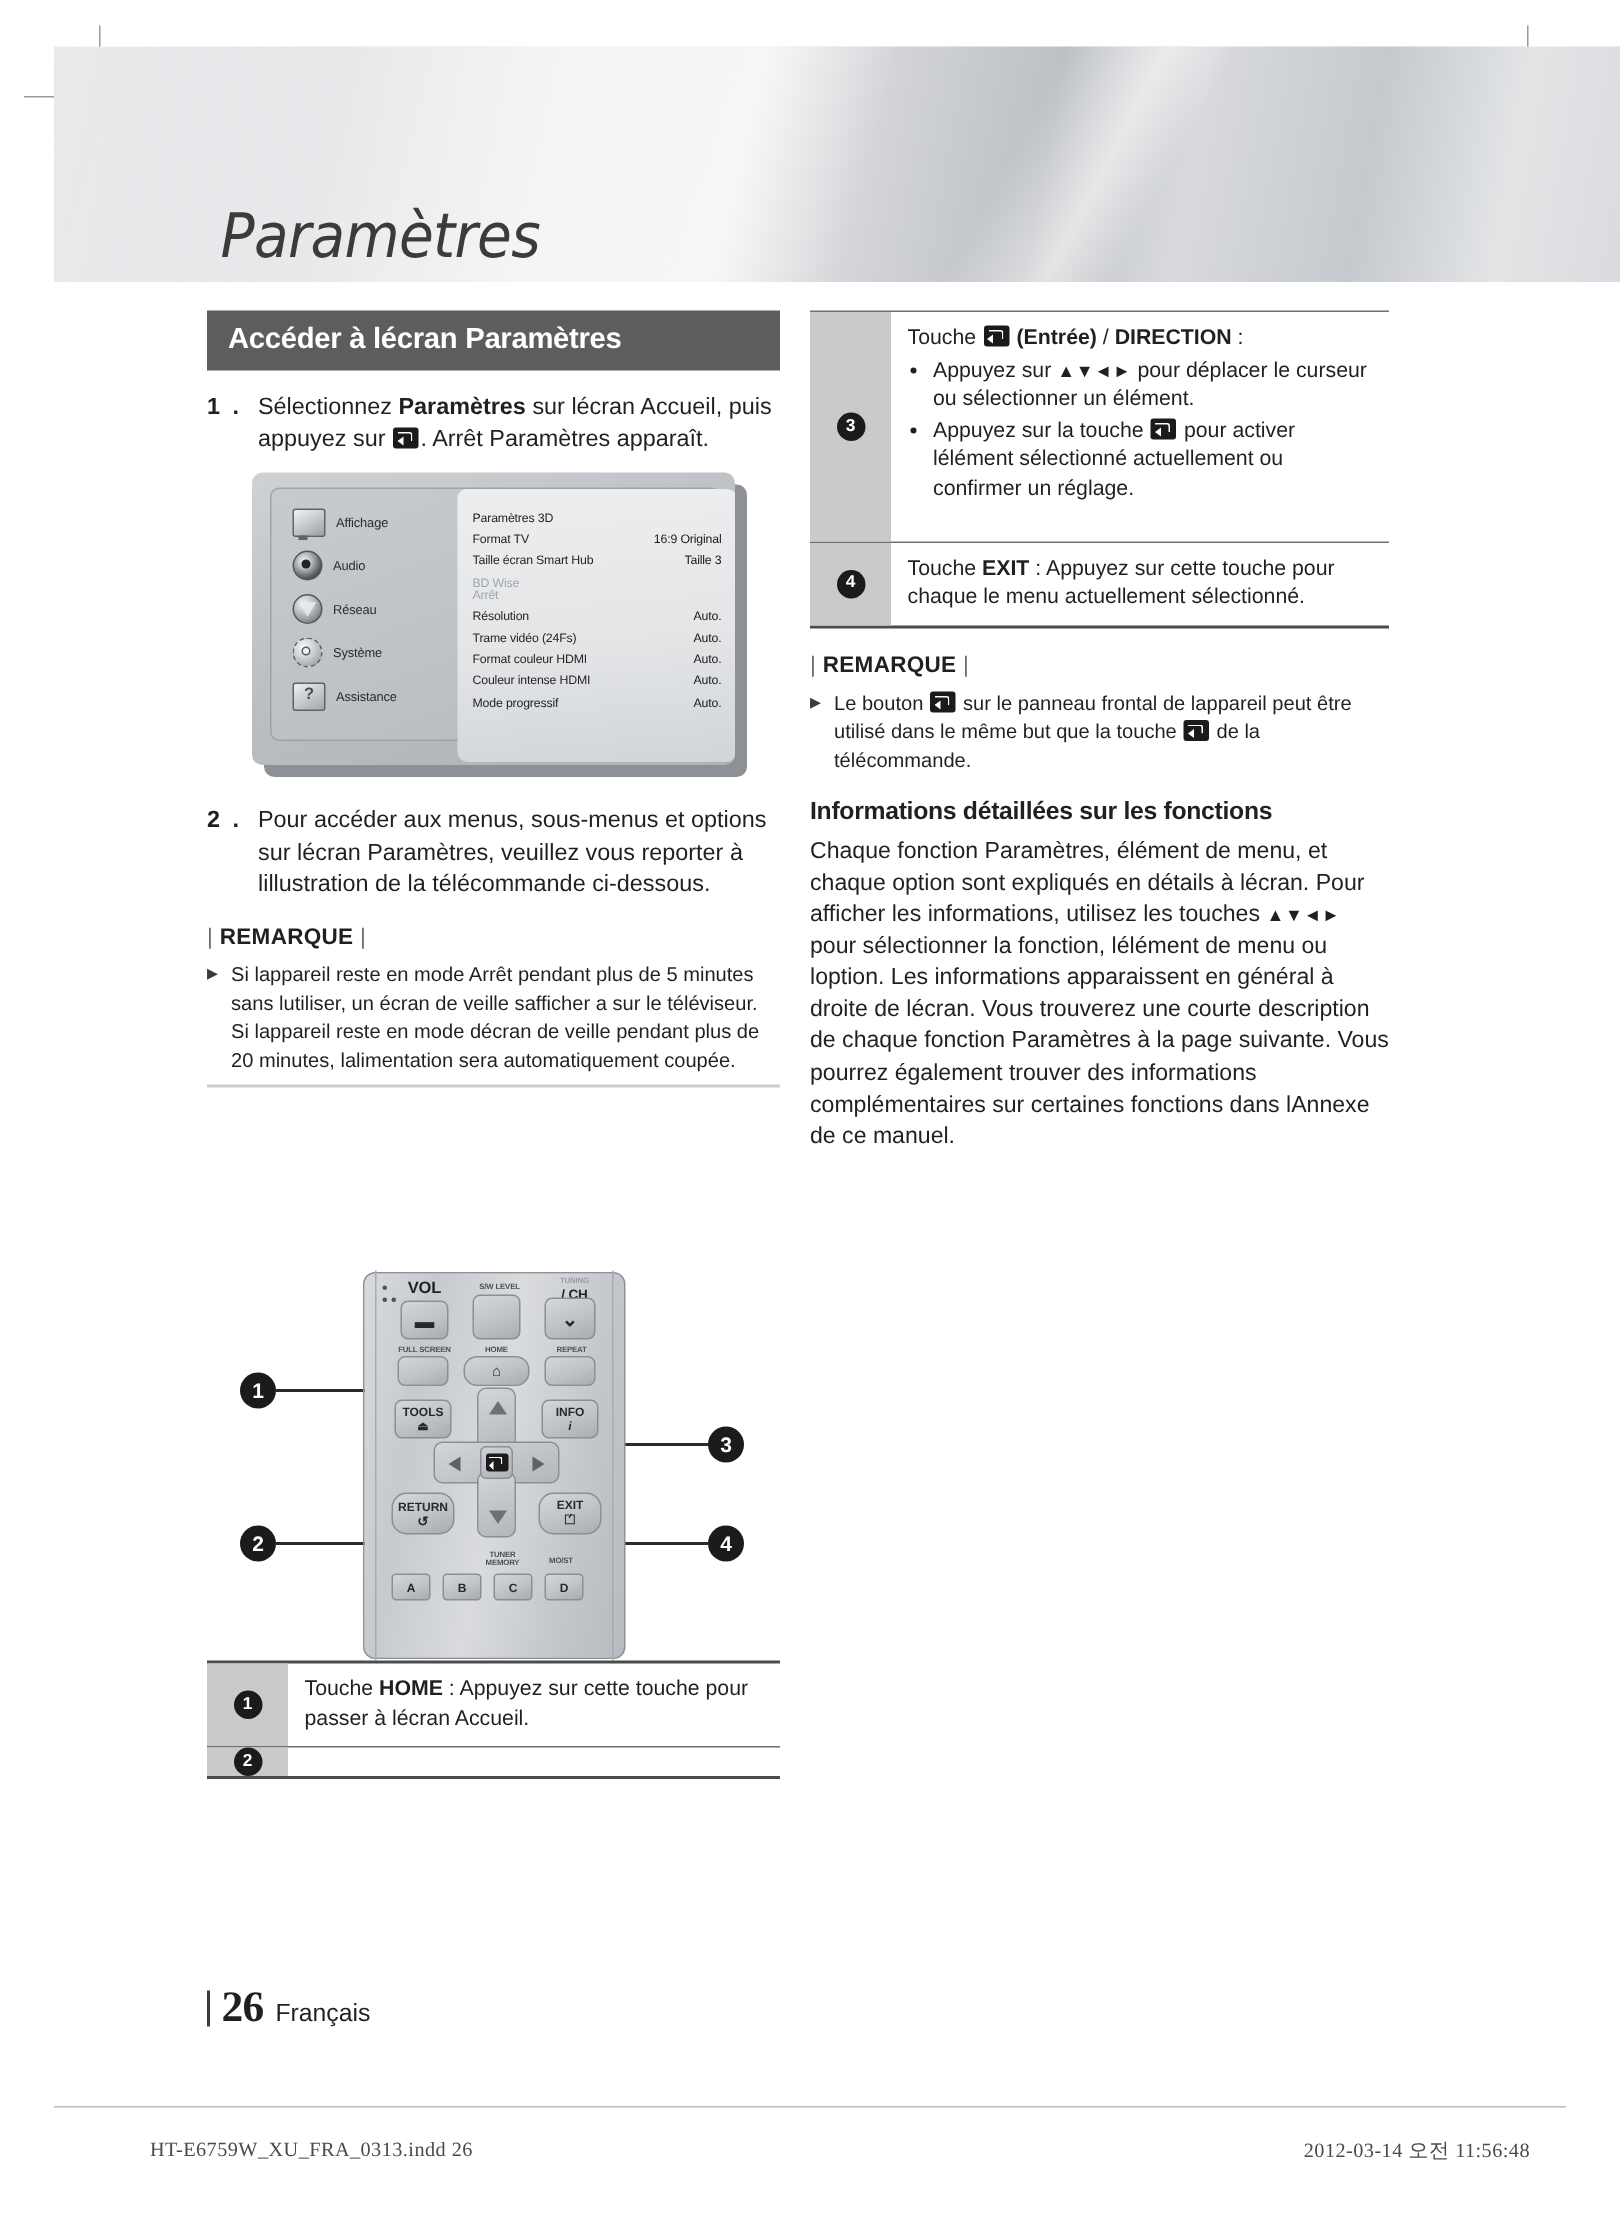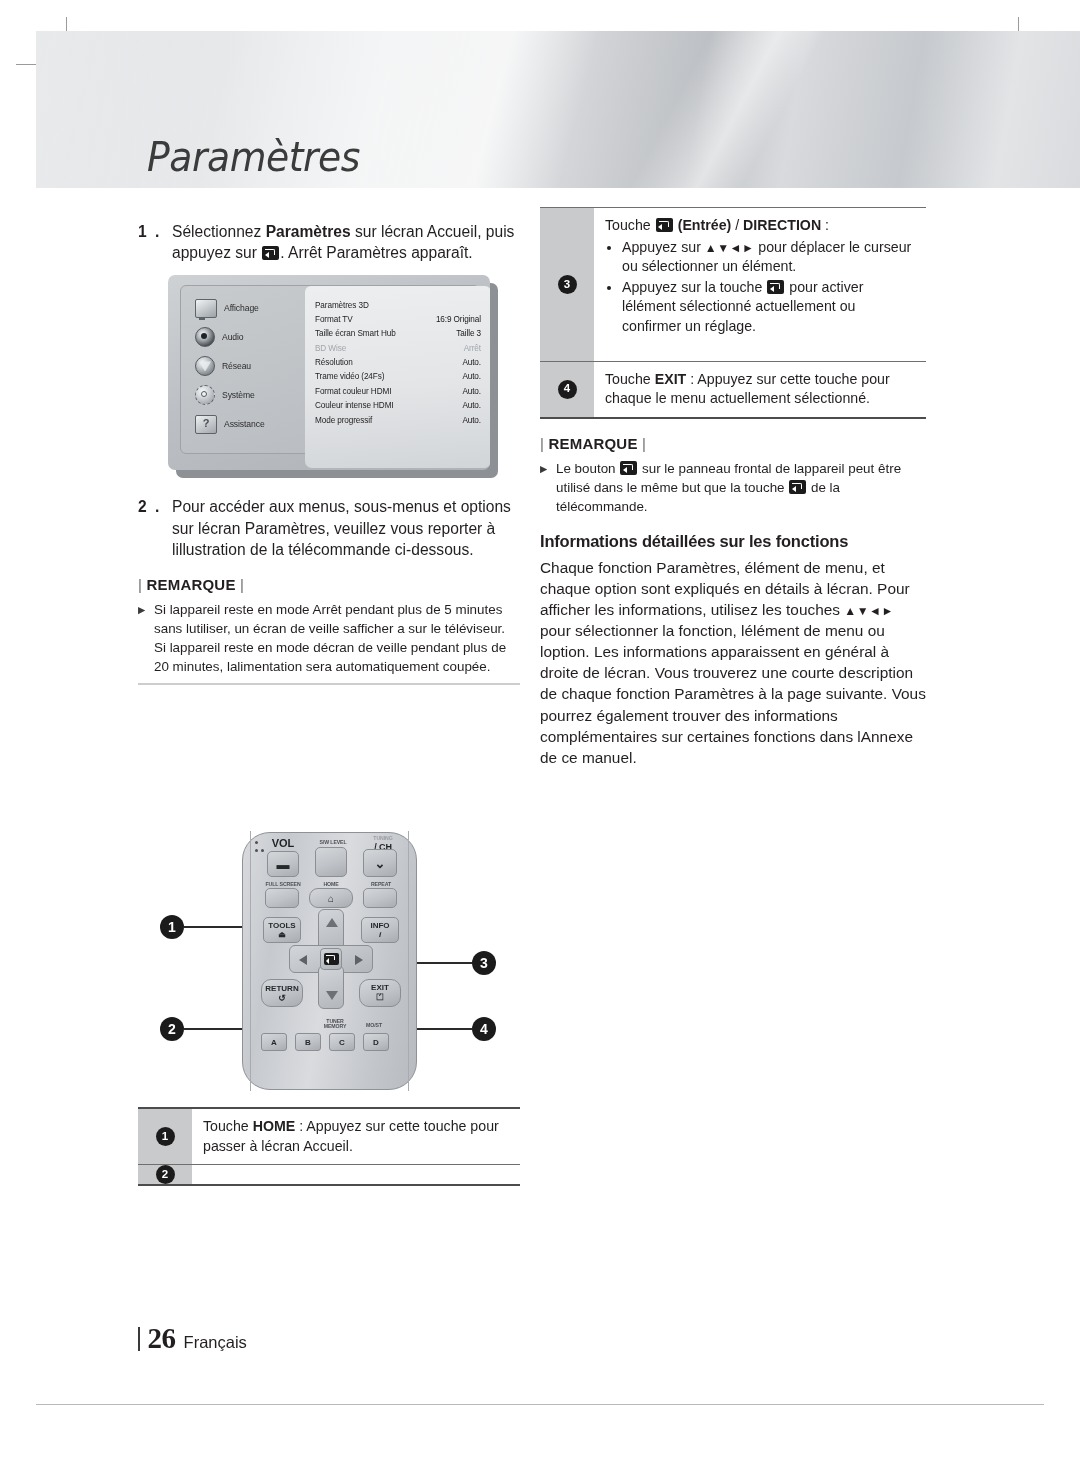--- a/index.html
+++ b/index.html
@@ -145,21 +145,21 @@
   }
 
   .tv-panel{
     position:absolute;left:124px;top:0;width:186px;height:182px;
     border-radius:6px 6px 7px 7px;
     background:linear-gradient(175deg,#eceef0 0%,#e3e5e7 55%,#d2d5d8 100%);
     padding:12px 10px 0 10px;box-sizing:border-box;
   }
   .row{display:flex;justify-content:space-between;font-size:8.2px;color:#242424;
        line-height:1;padding:3.1px 0;letter-spacing:-0.1px;}
-  .row.dim{color:#a2a6aa;}
+  .row.dim{color:#a2a6aa;flex-direction:column;}
   .row .val{color:#17181a;}
   .row.dim .val{color:#a2a6aa;}
 
   
   .remarque{font-weight:bold;font-size:15px;letter-spacing:0.2px;margin:16px 0 7px;}
   .remarque .bar{color:#6c6e70;font-weight:normal;}
   .note{display:flex;font-size:13.4px;line-height:1.42;}
   .note .arrow{flex:none;width:16px;color:#3a3a3a;font-size:9.5px;padding-top:3px;}
 
   
@@ -194,22 +194,22 @@
   .remote-area{position:absolute;left:138px;top:832px;width:382px;height:265px;}
   .callout{position:absolute;display:flex;align-items:center;}
   .cnum{
     width:24px;height:24px;border-radius:50%;background:#1b1b1b;color:#fff;
     font-size:14px;font-weight:bold;display:flex;align-items:center;
     justify-content:center;flex:none;
   }
   .cline{height:1.4px;background:#2a2a2a;}
 
   .remote{
-    position:absolute;left:104px;top:0;width:175px;height:258px;
-    border-radius:28px;
+    position:absolute;left:104px;top:16px;width:175px;height:258px;
+    border-radius:8px;
     background:linear-gradient(100deg,#d8dade 0%,#c6c9cd 22%,#d9dbdf 50%,#c3c6ca 78%,#b7babe 100%);
     border:1px solid #8e9195;box-sizing:border-box;
   }
   .remote:before{
     content:"";position:absolute;left:7px;top:-2px;bottom:-2px;width:1px;background:#a8abaf;
   }
   .remote:after{
     content:"";position:absolute;right:7px;top:-2px;bottom:-2px;width:1px;background:#a8abaf;
   }
   .rlbl{position:absolute;font-size:5.2px;color:#4c5054;letter-spacing:-0.1px;
@@ -251,20 +251,21 @@
   <div class="cmark cm-v" style="left:66px;top:17px;"></div>
   <div class="cmark cm-v" style="left:1018px;top:17px;"></div>
   <div class="cmark cm-h" style="left:16px;top:64px;"></div>
   <div class="cmark cm-h" style="left:1022px;top:64px;"></div>
 
   <div class="banner"></div>
   <div class="chapter-title">Paramètres</div>
 
   <div class="col-left">
 
+    <div class="sec-head">Accéder à lécran Paramètres</div>
 
     <div class="step">
       <div class="step-num">1 .</div>
       <div class="step-body"><span>Sélectionnez </span><span class="b">Paramètres</span><span> sur lécran Accueil, puis appuyez sur </span><span class="keyglyph"></span><span>. Arrêt Paramètres apparaît.</span></div>
     </div>
 
     <div class="tvwrap">
       <div class="tv-shadow"></div>
       <div class="tv">
         <div class="tv-inner">
@@ -504,14 +505,18 @@
     <div class="para"><span>Chaque fonction Paramètres, élément de menu, et chaque option sont expliqués en détails à lécran. Pour afficher les informations, utilisez les touches </span><span class="arrows">▲▼◄►</span><span> pour sélectionner la fonction, lélément de menu ou loption. Les informations apparaissent en général à droite de lécran. Vous trouverez une courte description de chaque fonction Paramètres à la page suivante. Vous pourrez également trouver des informations complémentaires sur certaines fonctions dans lAnnexe de ce manuel.</span></div>
   </div>
 
   <div class="pagefoot">
     <span class="pf-bar"></span>
     <span class="pf-num">26</span>
     <span class="pf-lang">Français</span>
   </div>
 
   <div class="printbar"></div>
+  <div class="printfoot">
+    <span>HT-E6759W_XU_FRA_0313.indd   26</span>
+    <span>2012-03-14   오전 11:56:48</span>
+  </div>
 
 </div>
 
 </body></html>

